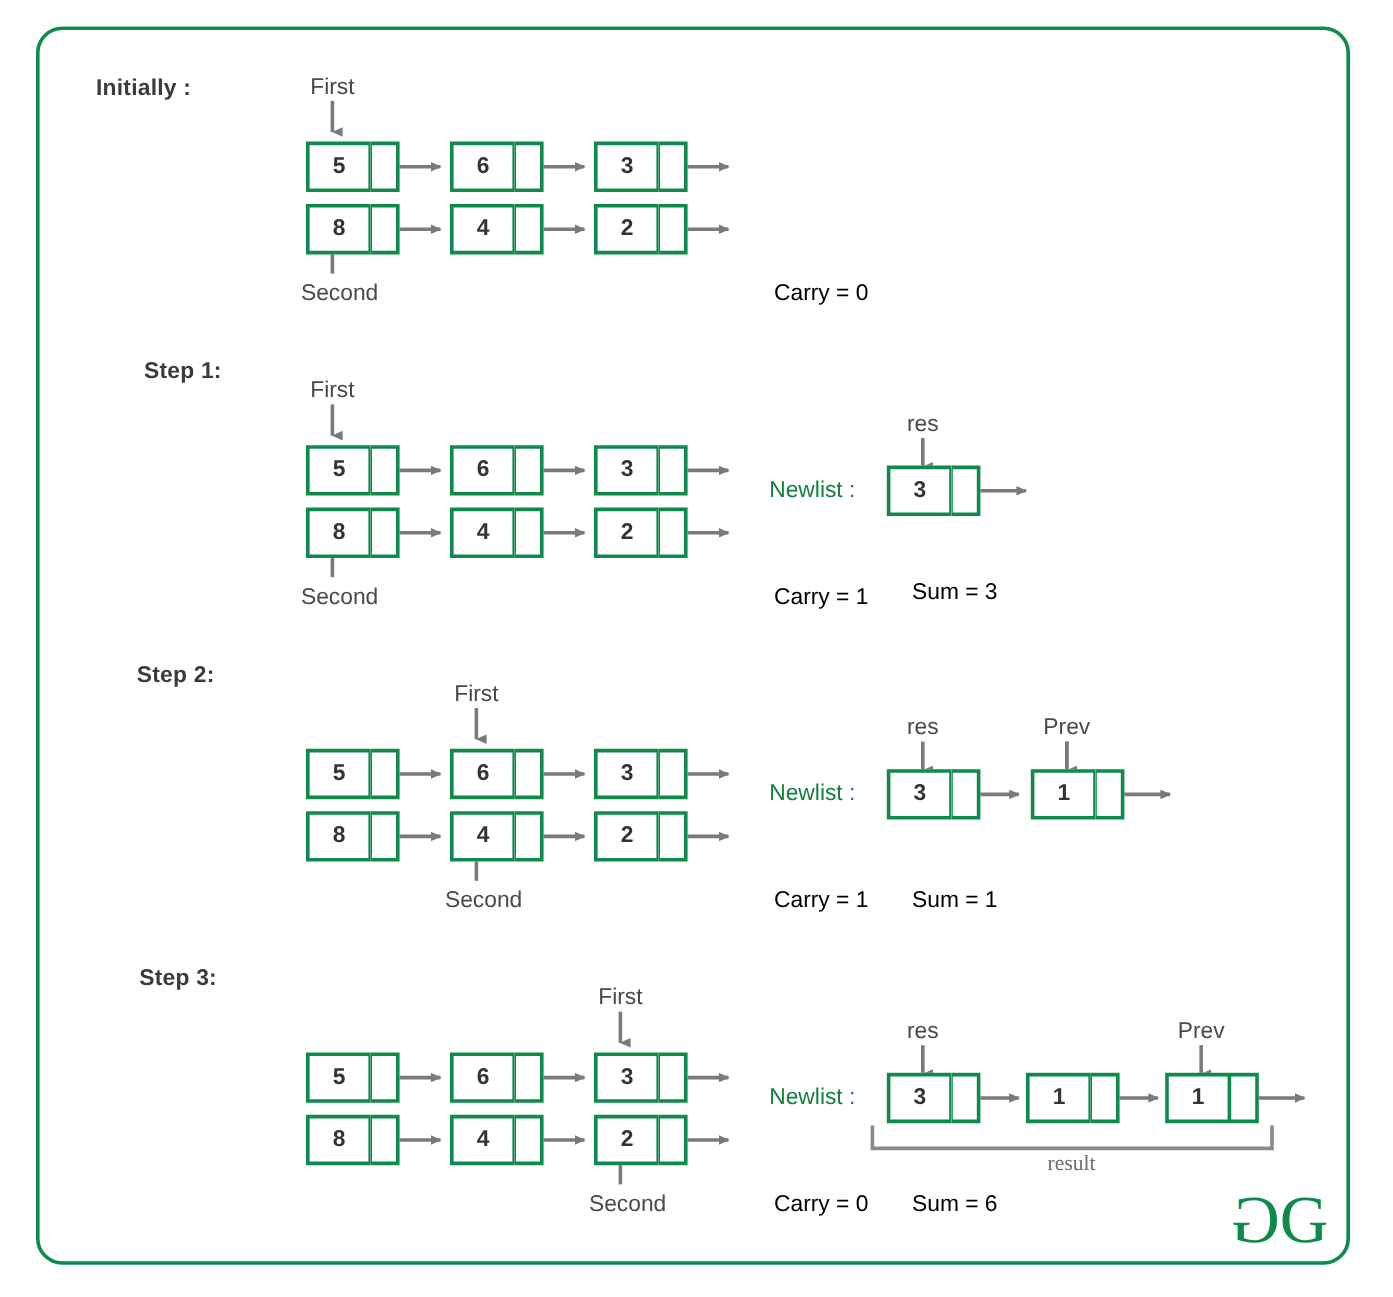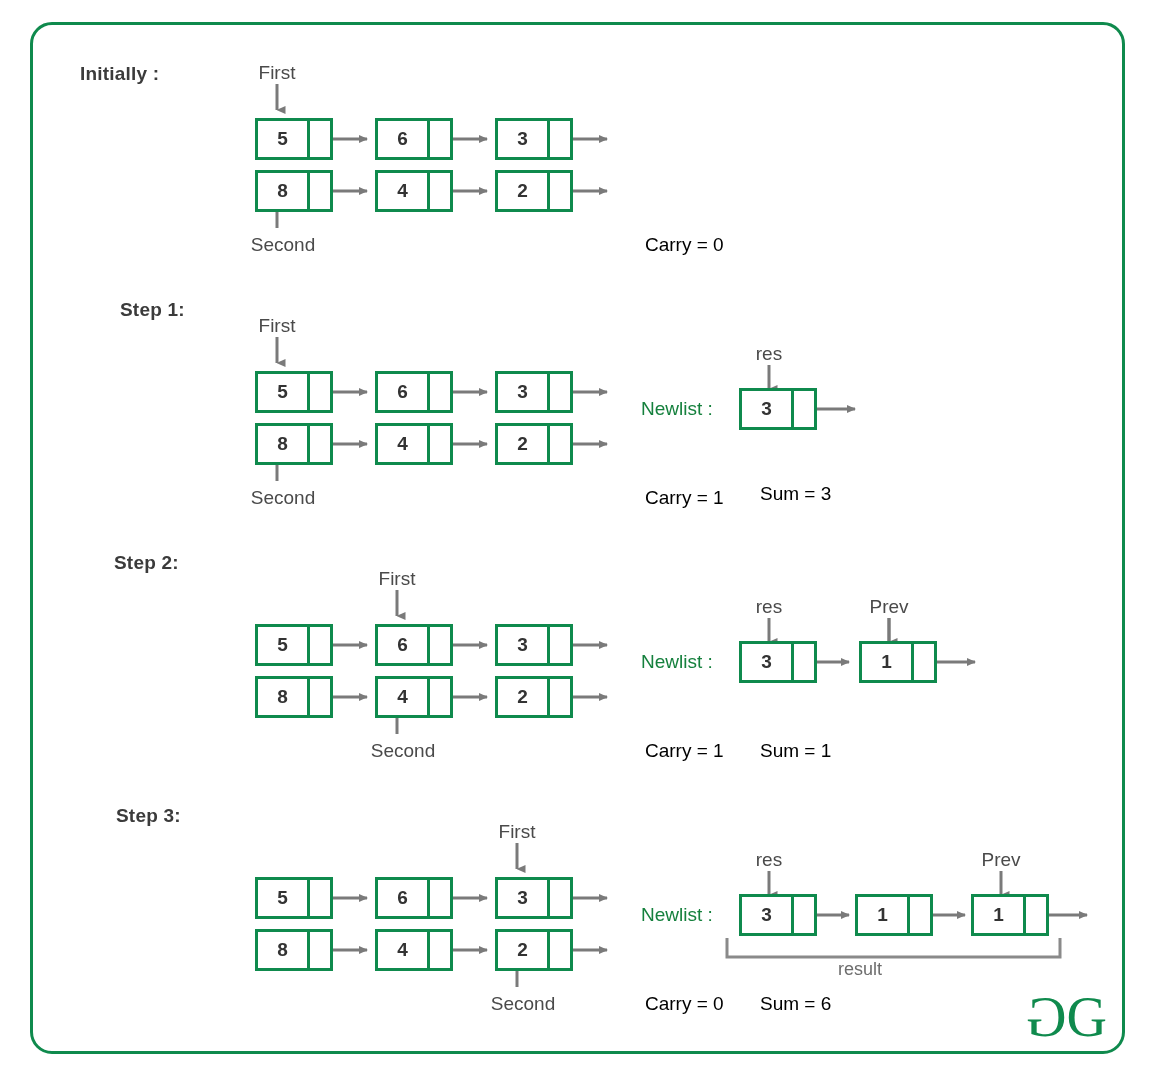--- a/index.html
+++ b/index.html
@@ -60,20 +60,22 @@
     position: absolute;
     font-size: 19px;
     color: #15803d;
     white-space: nowrap;
   }
   .bracket-label {
     position: absolute;
     font-size: 18px;
     color: #6d6d6d;
     white-space: nowrap;
+    text-align: center;
+    font-family: Liberation Serif, serif;
   }
 
   
   .node {
     position: absolute;
     display: flex;
     height: 42px;
     box-sizing: border-box;
   }
   .node .data-cell {

